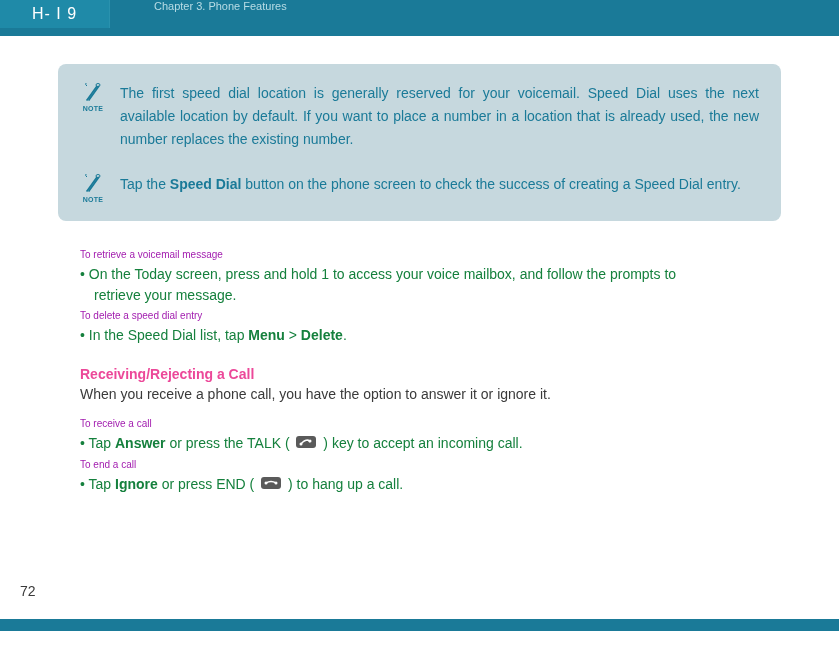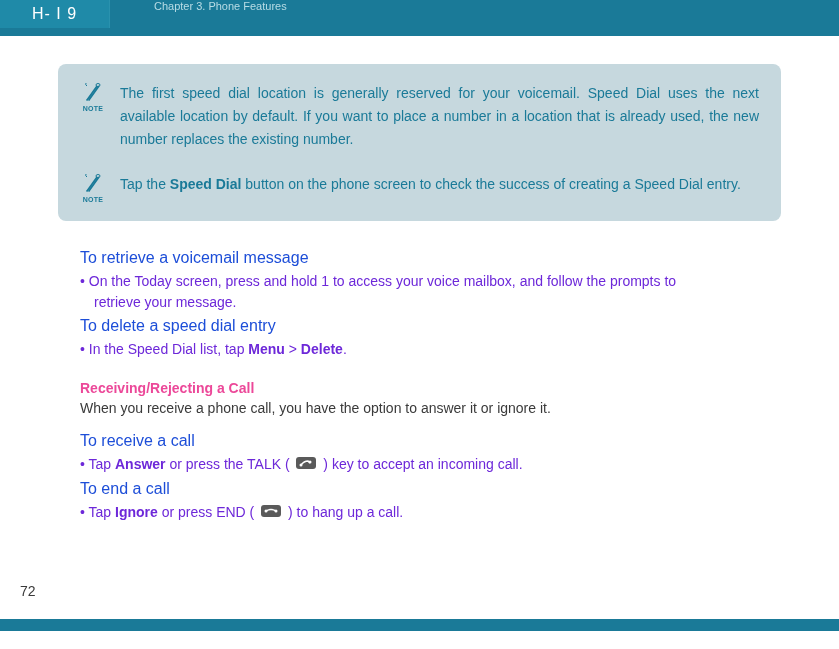--- a/index.html
+++ b/index.html
@@ -77,28 +77,28 @@
       flex: 1;
     }
     .note-bold {
       font-weight: bold;
     }
     .body-section {
       padding-left: 22px;
       padding-right: 0;
     }
     .sub-heading {
-      color: #1d4ed8;
-      font-size: 16px;
+      color: #a21caf;
+      font-size: 10px;
       margin-bottom: 4px;
       margin-top: 0;
     }
     .bullet-item {
       font-size: 14px;
-      color: #6d28d9;
+      color: #15803d;
       line-height: 1.5;
       margin-bottom: 4px;
       padding-left: 0;
     }
     .bullet-continued {
       padding-left: 14px;
     }
     .section-heading {
       color: #ec4899;
       font-weight: bold;

